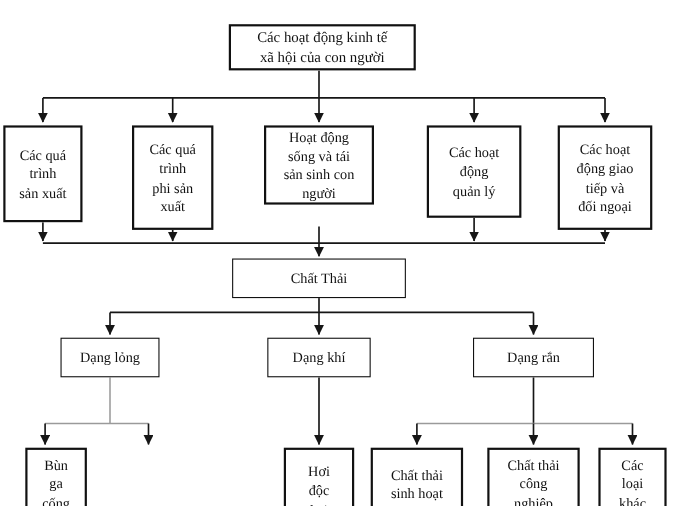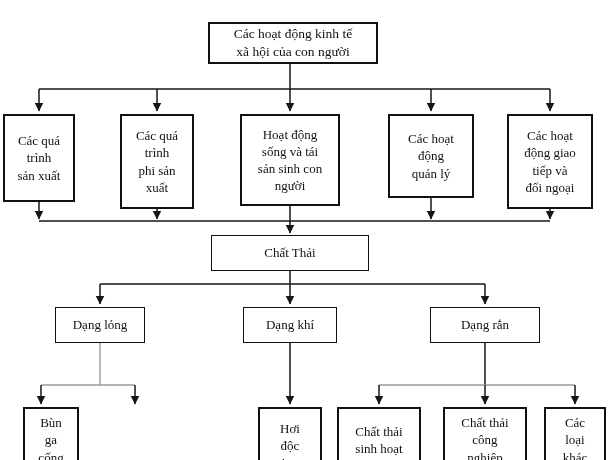--- a/index.html
+++ b/index.html
@@ -36,21 +36,21 @@
     font-size: 13px;
     line-height: 1.32;
     z-index: 1;
     padding: 1px 3px;
   }
   .node.thin { border-width: 1px; }
   
   .n-root   { left: 208px; top: 4px;   width: 170px; height: 42px; font-size: 13.5px; }
   .n-l2a    { left: 3px;   top: 96px;  width: 72px;  height: 88px; }
   .n-l2b    { left: 120px; top: 96px;  width: 74px;  height: 95px; }
-  .n-l2c    { left: 240px; top: 96px;  width: 100px; height: 92px; }
+  .n-l2c    { left: 240px; top: 96px;  width: 100px; height: 72px; }
   .n-l2d    { left: 388px; top: 96px;  width: 86px;  height: 84px; }
   .n-l2e    { left: 507px; top: 96px;  width: 86px;  height: 95px; }
   .n-waste  { left: 211px; top: 217px; width: 158px; height: 36px; }
   .n-liquid { left: 55px;  top: 289px; width: 90px;  height: 36px; }
   .n-gas    { left: 243px; top: 289px; width: 94px;  height: 36px; }
   .n-solid  { left: 430px; top: 289px; width: 110px; height: 36px; }
   .n-b1     { left: 23px;   top: 389px; width: 56px;  height: 66px; }
   .n-b2     { left: 96px;  top: 389px; width: 78px;  height: 66px; }
   .n-b3     { left: 258px; top: 389px; width: 64px;  height: 78px; }
   .n-b4     { left: 337px; top: 389px; width: 84px;  height: 66px; }

